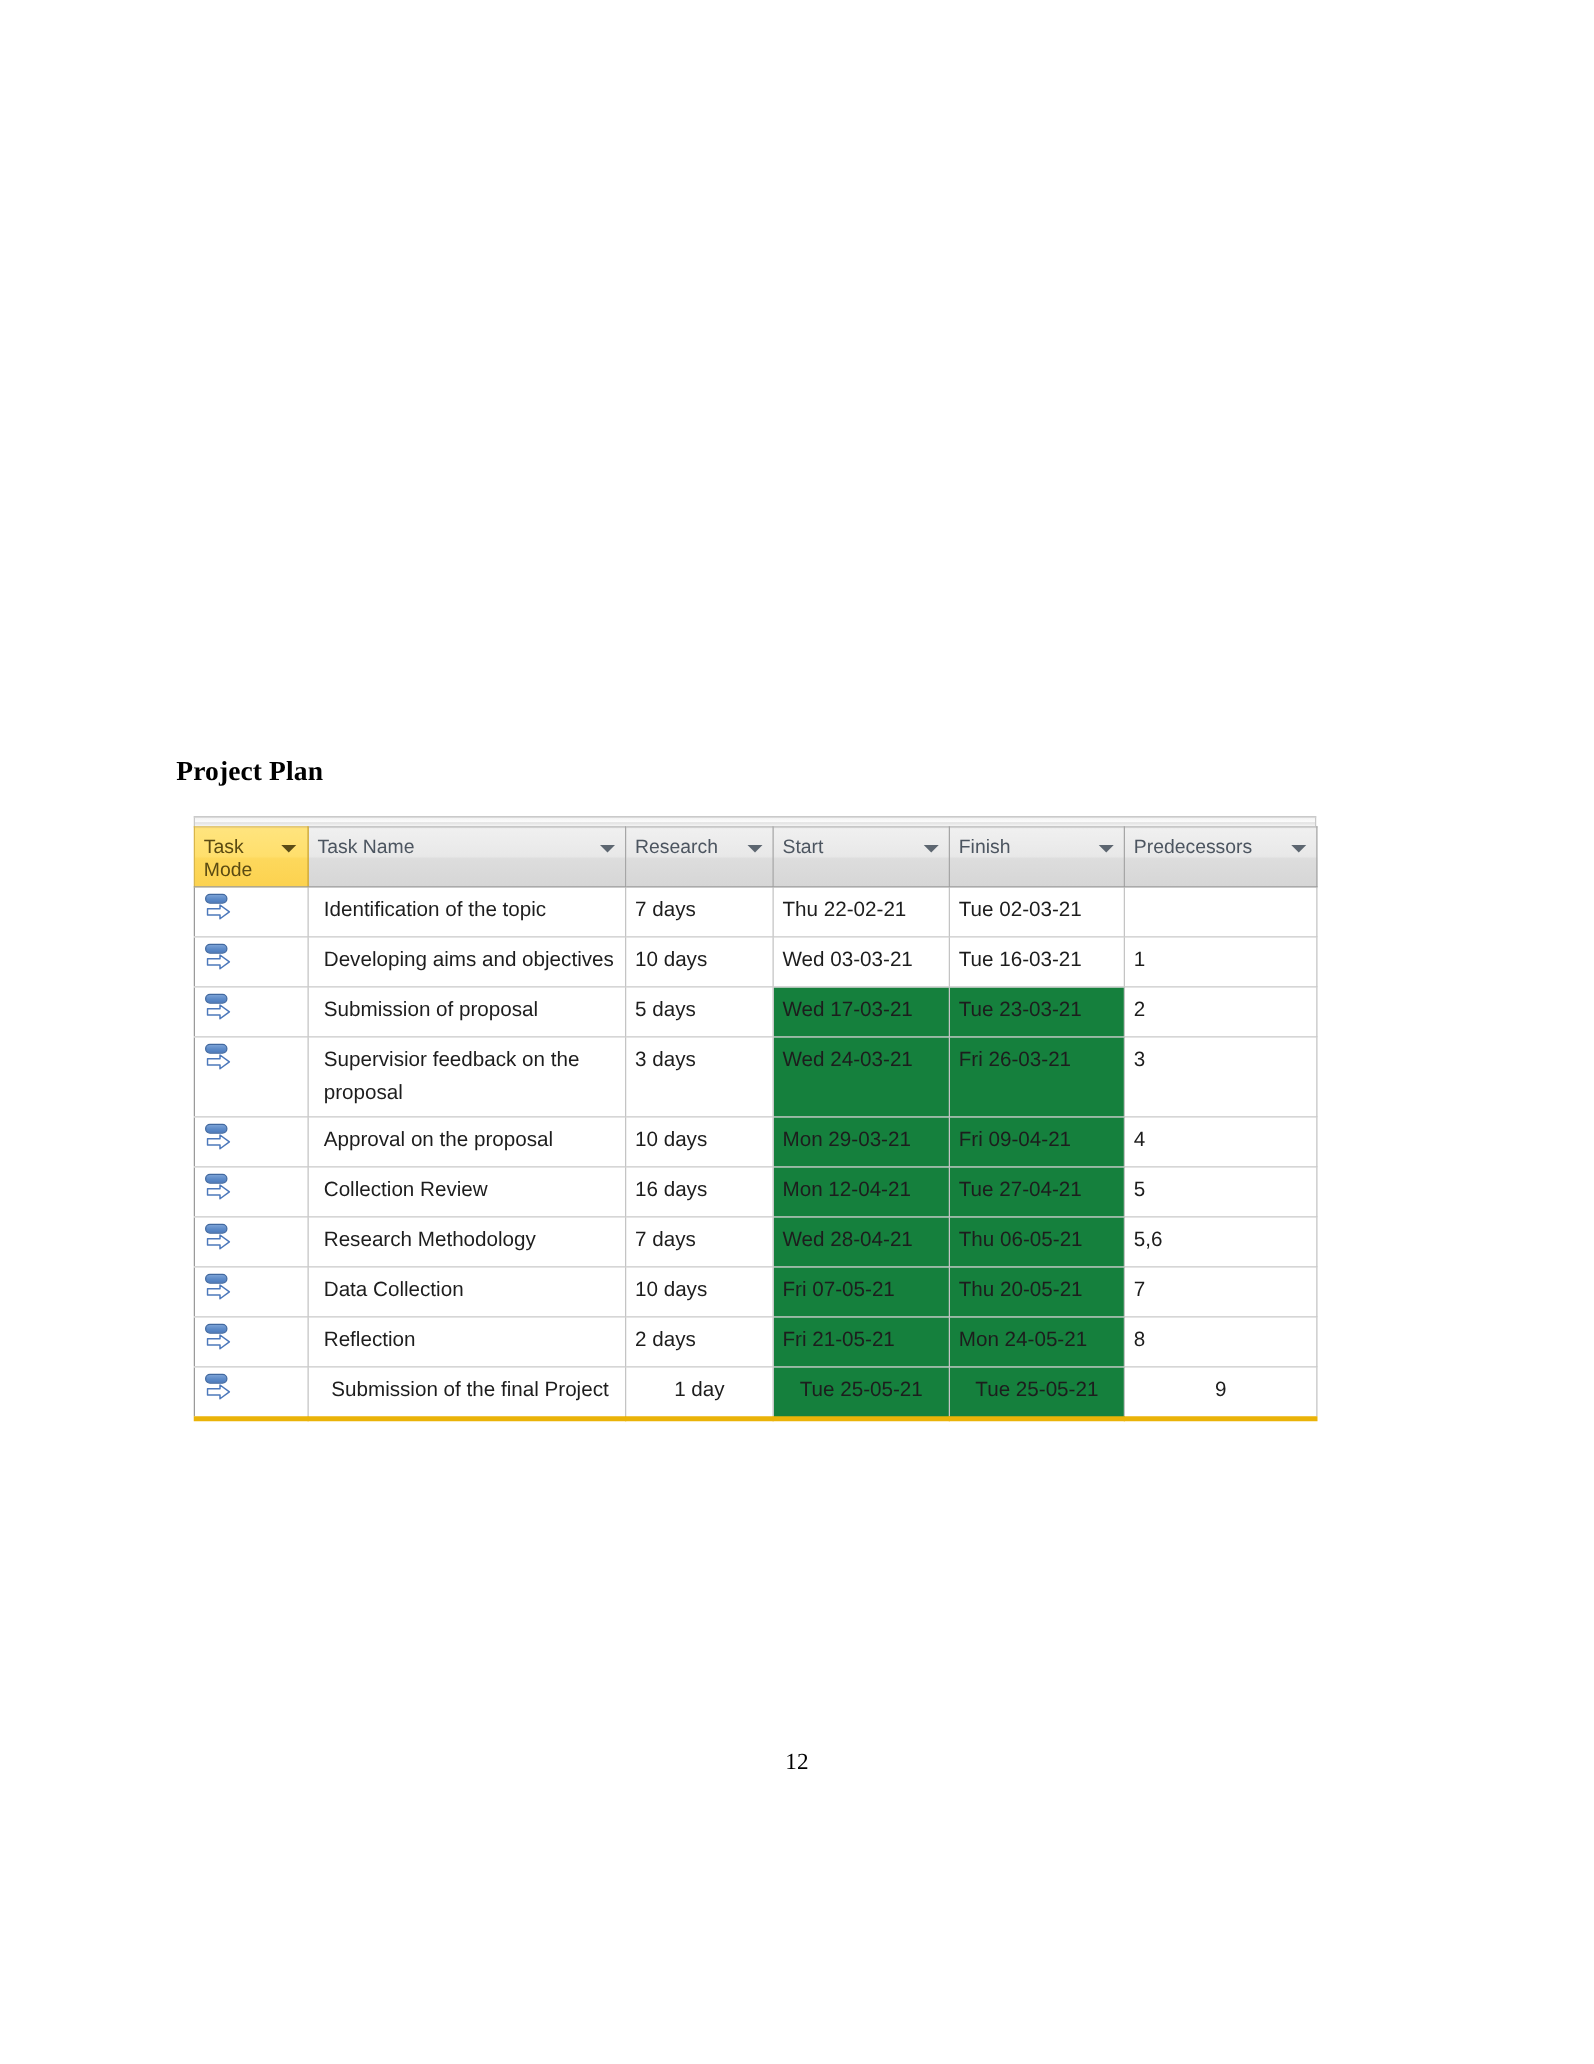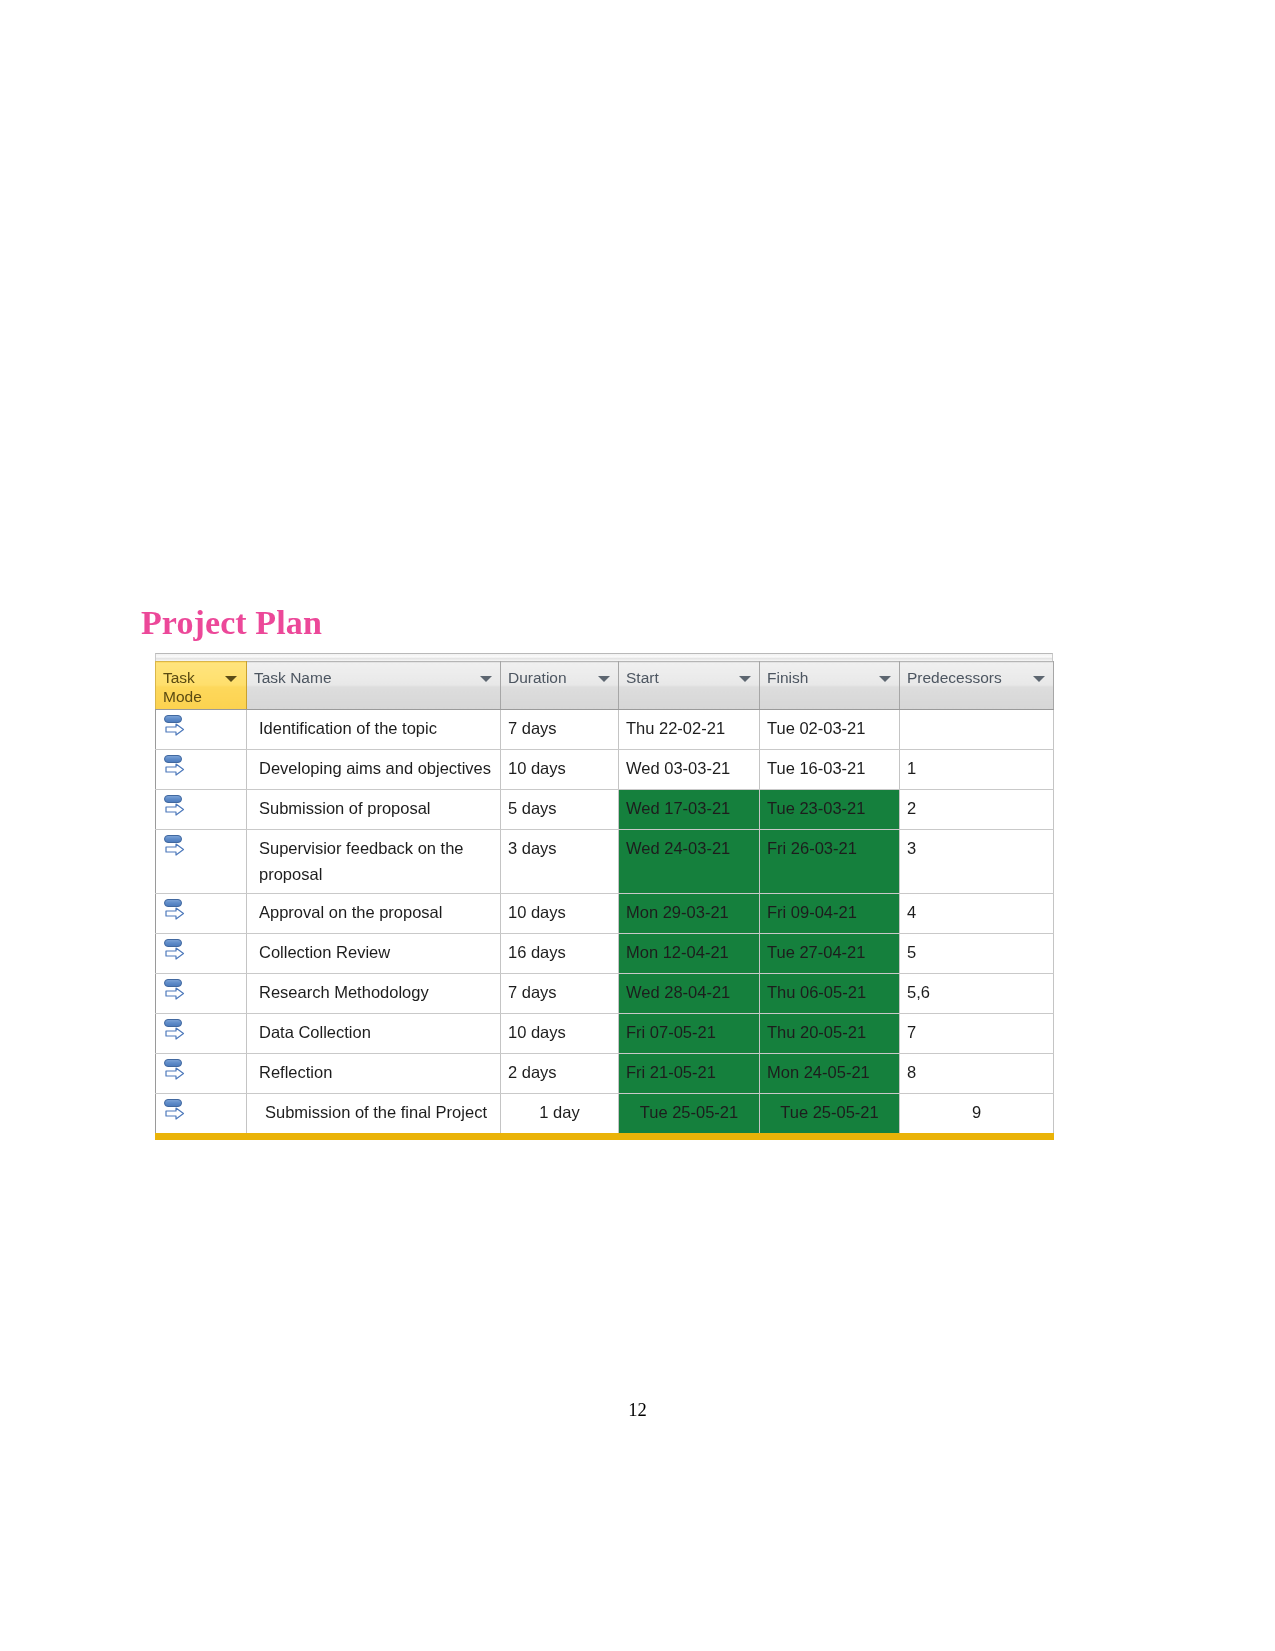--- a/index.html
+++ b/index.html
@@ -15,22 +15,22 @@
     overflow: hidden;
   }
 
   
   #page-title {
     position: absolute;
     left: 141px;
     top: 604px;
     font-family: "Liberation Serif", serif;
     font-weight: bold;
-    font-size: 34px;
-    color: #ec4899;
+    font-size: 22px;
+    color: #000000;
     letter-spacing: 0.1px;
   }
 
   
   #project-grid {
     position: absolute;
     left: 155px;
     top: 653px;
     width: 898px;
     background: #ffffff;
@@ -42,21 +42,21 @@
     border-top: 1px solid #b9b9b9;
     border-left: 1px solid #c9c9c9;
     border-right: 1px solid #c9c9c9;
   }
   table.pgrid {
     border-collapse: collapse;
     width: 898px;
     table-layout: fixed;
     border-left: 1px solid #9a9a9a;
     border-right: 1px solid #9a9a9a;
-    border-bottom: 7px solid #eab308;
+    border-bottom: 4px solid #eab308;
   }
 
   
   col.c-mode   { width: 91px; }
   col.c-name   { width: 254px; }
   col.c-dur    { width: 118px; }
   col.c-start  { width: 141px; }
   col.c-finish { width: 140px; }
   col.c-pred   { width: 154px; }
 
@@ -187,21 +187,21 @@
           </div>
         </th>
         <th>
           <div class="th-inner">
             <span class="th-label">Task Name</span>
             <span class="caret"></span>
           </div>
         </th>
         <th>
           <div class="th-inner">
-            <span class="th-label">Duration</span>
+            <span class="th-label">Research</span>
             <span class="caret"></span>
           </div>
         </th>
         <th>
           <div class="th-inner">
             <span class="th-label">Start</span>
             <span class="caret"></span>
           </div>
         </th>
         <th>

